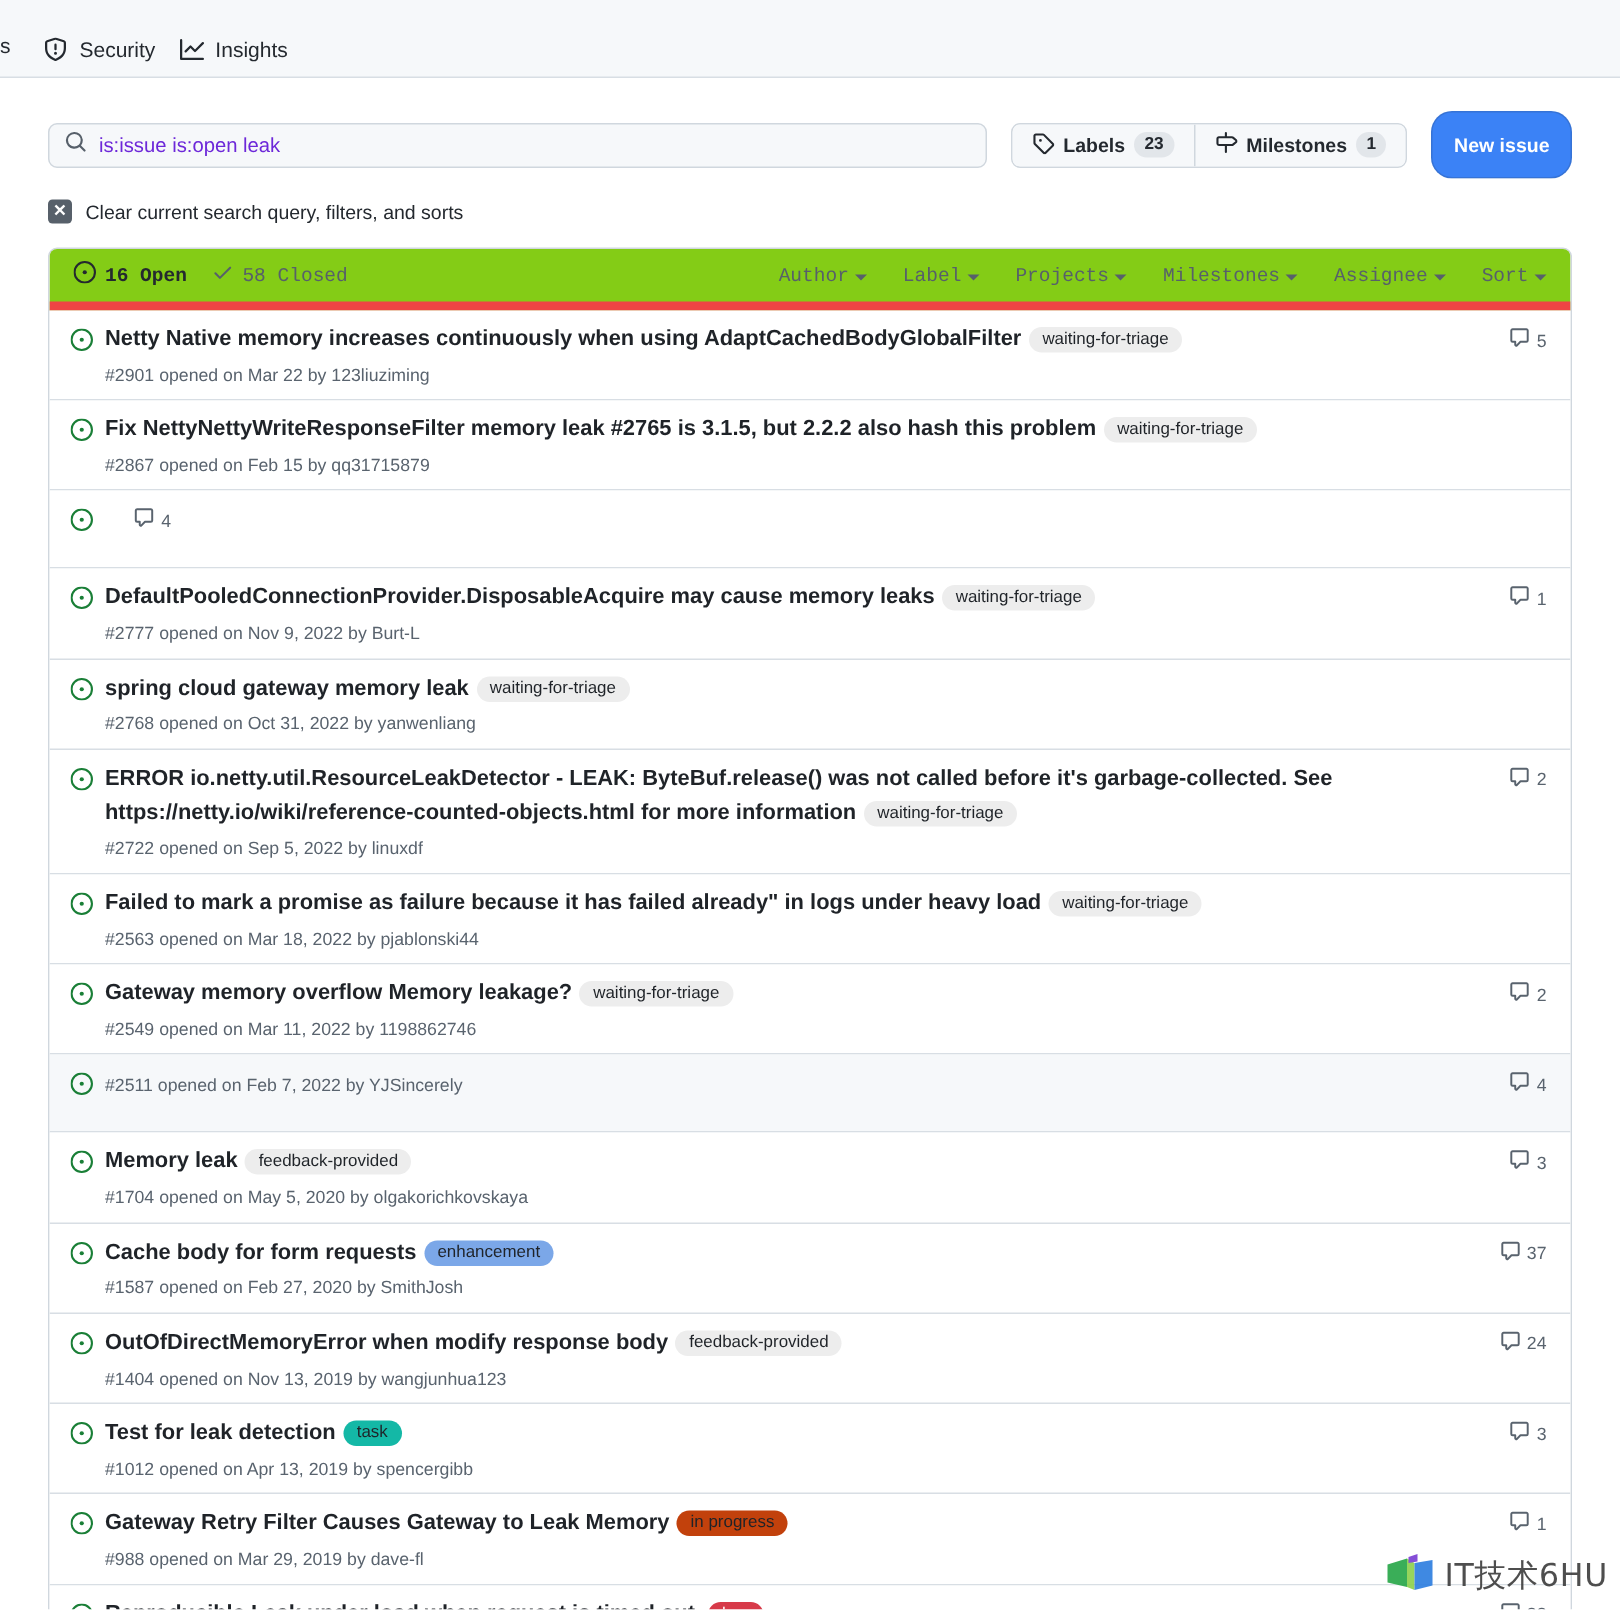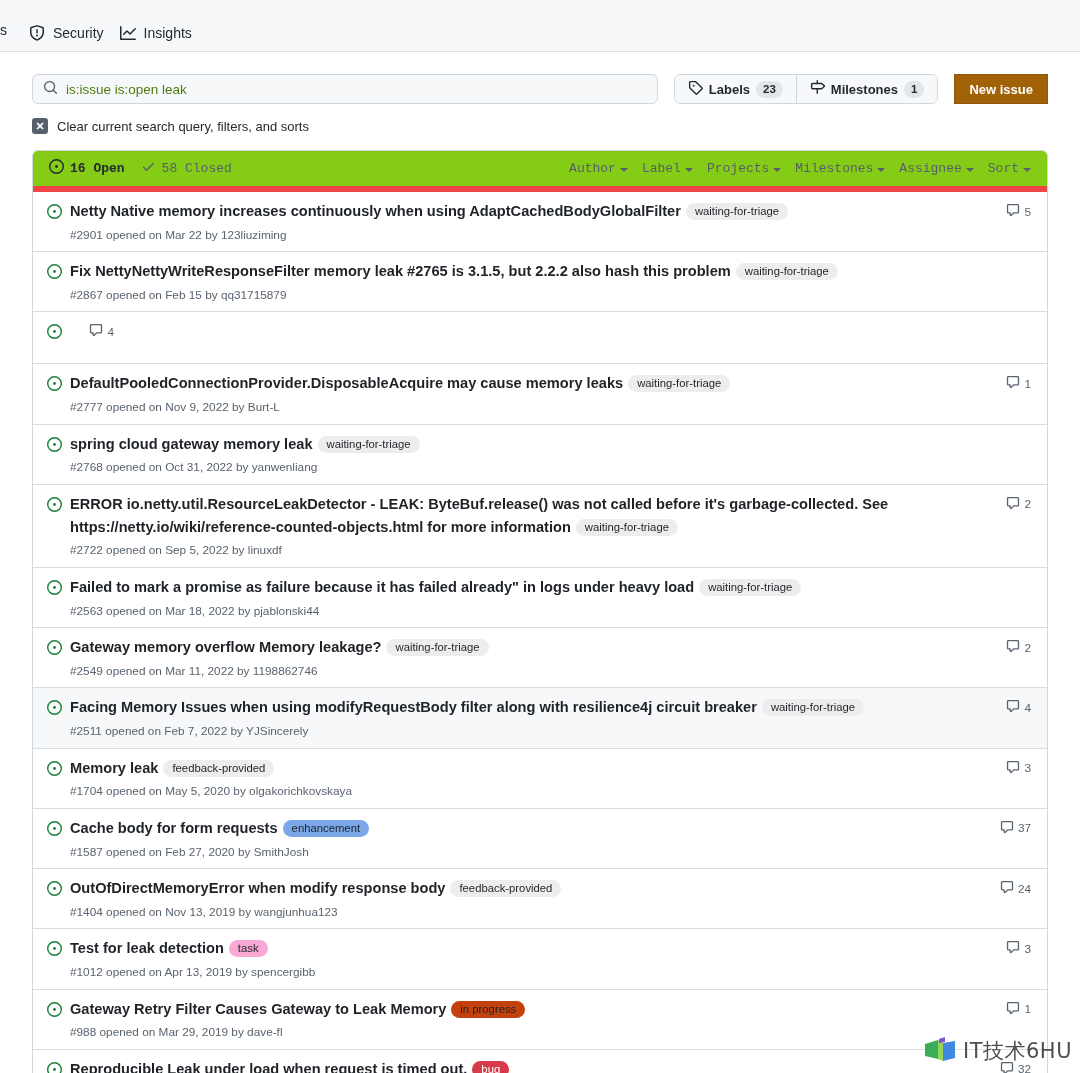--- a/index.html
+++ b/index.html
@@ -35,40 +35,40 @@
     margin-top: 22px;
   }
   .search-box {
     flex: 1 1 auto; height: 30px; max-width: 660px;
     border: 1px solid #d0d7de; border-radius: 6px; background: #f6f8fa;
     display: flex; align-items: center; gap: 8px; padding: 0 10px;
   }
   .search-box input {
     border: none; outline: none; background: transparent;
     font-family: "Liberation Sans", sans-serif;
-    font-size: 13.5px; color: #4d7c0f; width: 100%;
+    font-size: 13.5px; color: #6d28d9; width: 100%;
   }
   .btn-group {
     display: flex; border: 1px solid #d0d7de; border-radius: 6px; overflow: hidden;
     background: #f6f8fa; height: 30px; text-align: center;
   }
   .btn-group .gbtn {
     display: flex; align-items: center; gap: 6px;
     padding: 0 13px; font-size: 13px; color: #24292f; font-weight: 600;
     cursor: pointer; background: #f6f8fa;
   }
   .btn-group .gbtn + .gbtn { border-left: 1px solid #d0d7de; }
   .count-pill {
     background: rgba(175,184,193,.28); border-radius: 20px;
     font-size: 11.5px; font-weight: 600; color: #24292f;
     padding: 1px 7px; line-height: 15px;
   }
   .new-issue {
-    background: #a16207; color: #fff; border: 1px solid rgba(27,31,36,.15);
-    border-radius: 0; height: 30px; padding: 0 14px;
+    background: #3b82f6; color: #fff; border: 1px solid rgba(27,31,36,.15);
+    border-radius: 14px; height: 45px; padding: 0 14px;
     font-size: 13px; font-weight: 600; cursor: pointer;
     display: flex; align-items: center;
   }
 
   
   .clear-row {
     display: flex; align-items: center; gap: 9px;
     margin-top: 14px; font-size: 13px; color: #24292f; cursor: pointer;
   }
   .clear-x {
@@ -84,21 +84,21 @@
   }
   .issues-header {
     background: #84cc16; border-bottom: 6px solid #ef4444;
     height: 41px; display: flex; align-items: center;
     padding: 0 16px; gap: 16px; font-family: Liberation Mono, monospace;
   }
   .state-group { display: flex; align-items: center; gap: 16px; }
   .state-item { display: flex; align-items: center; gap: 6px; font-size: 13px; cursor: pointer; }
   .state-item.active { color: #24292f; font-weight: 600; }
   .state-item.inactive { color: #57606a; font-weight: 400; }
-  .hdr-filters { margin-left: auto; display: flex; align-items: flex-start; gap: 14px; }
+  .hdr-filters { margin-left: auto; display: flex; align-items: flex-start; gap: 24px; }
   .hdr-filter {
     font-size: 13px; color: #57606a; cursor: pointer;
     display: inline-flex; align-items: center; gap: 4px;
   }
   .caret {
     width: 0; height: 0; border-left: 4px solid transparent;
     border-right: 4px solid transparent; border-top: 4px solid #57606a;
     display: inline-block; margin-top: 2px;
   }
 
@@ -390,21 +390,20 @@
                 </svg></span>
               <span>2</span>
             </div>
           </div>
           <div class="issue-row hover">
             <div class="issue-icon"><svg width="15" height="15" viewBox="0 0 16 16" fill="#1a7f37">
                 <path d="M8 9.5a1.5 1.5 0 1 0 0-3 1.5 1.5 0 0 0 0 3Z"></path>
                 <path d="M8 0a8 8 0 1 1 0 16A8 8 0 0 1 8 0ZM1.5 8a6.5 6.5 0 1 0 13 0 6.5 6.5 0 0 0-13 0Z"></path>
               </svg></div>
             <div class="issue-main">
-              <div class="issue-title-line"><span class="issue-title">Facing Memory Issues when using modifyRequestBody filter along with resilience4j circuit breaker</span><span class="label" style="background: rgb(237, 237, 237); color: rgb(31, 35, 40);">waiting-for-triage</span></div>
               <div class="issue-meta"><span class="lnk">#2511</span> opened on Feb 7, 2022 by <span class="lnk">YJSincerely</span></div>
             </div>
             <div class="issue-comments">
               <span><svg width="14" height="14" viewBox="0 0 16 16" fill="#59636e">
                   <path d="M1 2.75C1 1.784 1.784 1 2.75 1h10.5c.966 0 1.75.784 1.75 1.75v7.5A1.75 1.75 0 0 1 13.25 12H9.06l-2.573 2.573A1.458 1.458 0 0 1 4 13.543V12H2.75A1.75 1.75 0 0 1 1 10.25Zm1.75-.25a.25.25 0 0 0-.25.25v7.5c0 .138.112.25.25.25h2a.75.75 0 0 1 .75.75v2.19l2.72-2.72a.75.75 0 0 1 .53-.22h4.5a.25.25 0 0 0 .25-.25v-7.5a.25.25 0 0 0-.25-.25Z"></path>
                 </svg></span>
               <span>4</span>
             </div>
           </div>
           <div class="issue-row">
@@ -454,21 +453,21 @@
                 </svg></span>
               <span>24</span>
             </div>
           </div>
           <div class="issue-row">
             <div class="issue-icon"><svg width="15" height="15" viewBox="0 0 16 16" fill="#1a7f37">
                 <path d="M8 9.5a1.5 1.5 0 1 0 0-3 1.5 1.5 0 0 0 0 3Z"></path>
                 <path d="M8 0a8 8 0 1 1 0 16A8 8 0 0 1 8 0ZM1.5 8a6.5 6.5 0 1 0 13 0 6.5 6.5 0 0 0-13 0Z"></path>
               </svg></div>
             <div class="issue-main">
-              <div class="issue-title-line"><span class="issue-title">Test for leak detection</span><span class="label" style="background: #f9a8d4; color: rgb(31, 35, 40);">task</span></div>
+              <div class="issue-title-line"><span class="issue-title">Test for leak detection</span><span class="label" style="background: #14b8a6; color: rgb(31, 35, 40);">task</span></div>
               <div class="issue-meta"><span class="lnk">#1012</span> opened on Apr 13, 2019 by <span class="lnk">spencergibb</span></div>
             </div>
             <div class="issue-comments">
               <span><svg width="14" height="14" viewBox="0 0 16 16" fill="#59636e">
                   <path d="M1 2.75C1 1.784 1.784 1 2.75 1h10.5c.966 0 1.75.784 1.75 1.75v7.5A1.75 1.75 0 0 1 13.25 12H9.06l-2.573 2.573A1.458 1.458 0 0 1 4 13.543V12H2.75A1.75 1.75 0 0 1 1 10.25Zm1.75-.25a.25.25 0 0 0-.25.25v7.5c0 .138.112.25.25.25h2a.75.75 0 0 1 .75.75v2.19l2.72-2.72a.75.75 0 0 1 .53-.22h4.5a.25.25 0 0 0 .25-.25v-7.5a.25.25 0 0 0-.25-.25Z"></path>
                 </svg></span>
               <span>3</span>
             </div>
           </div>
           <div class="issue-row">

